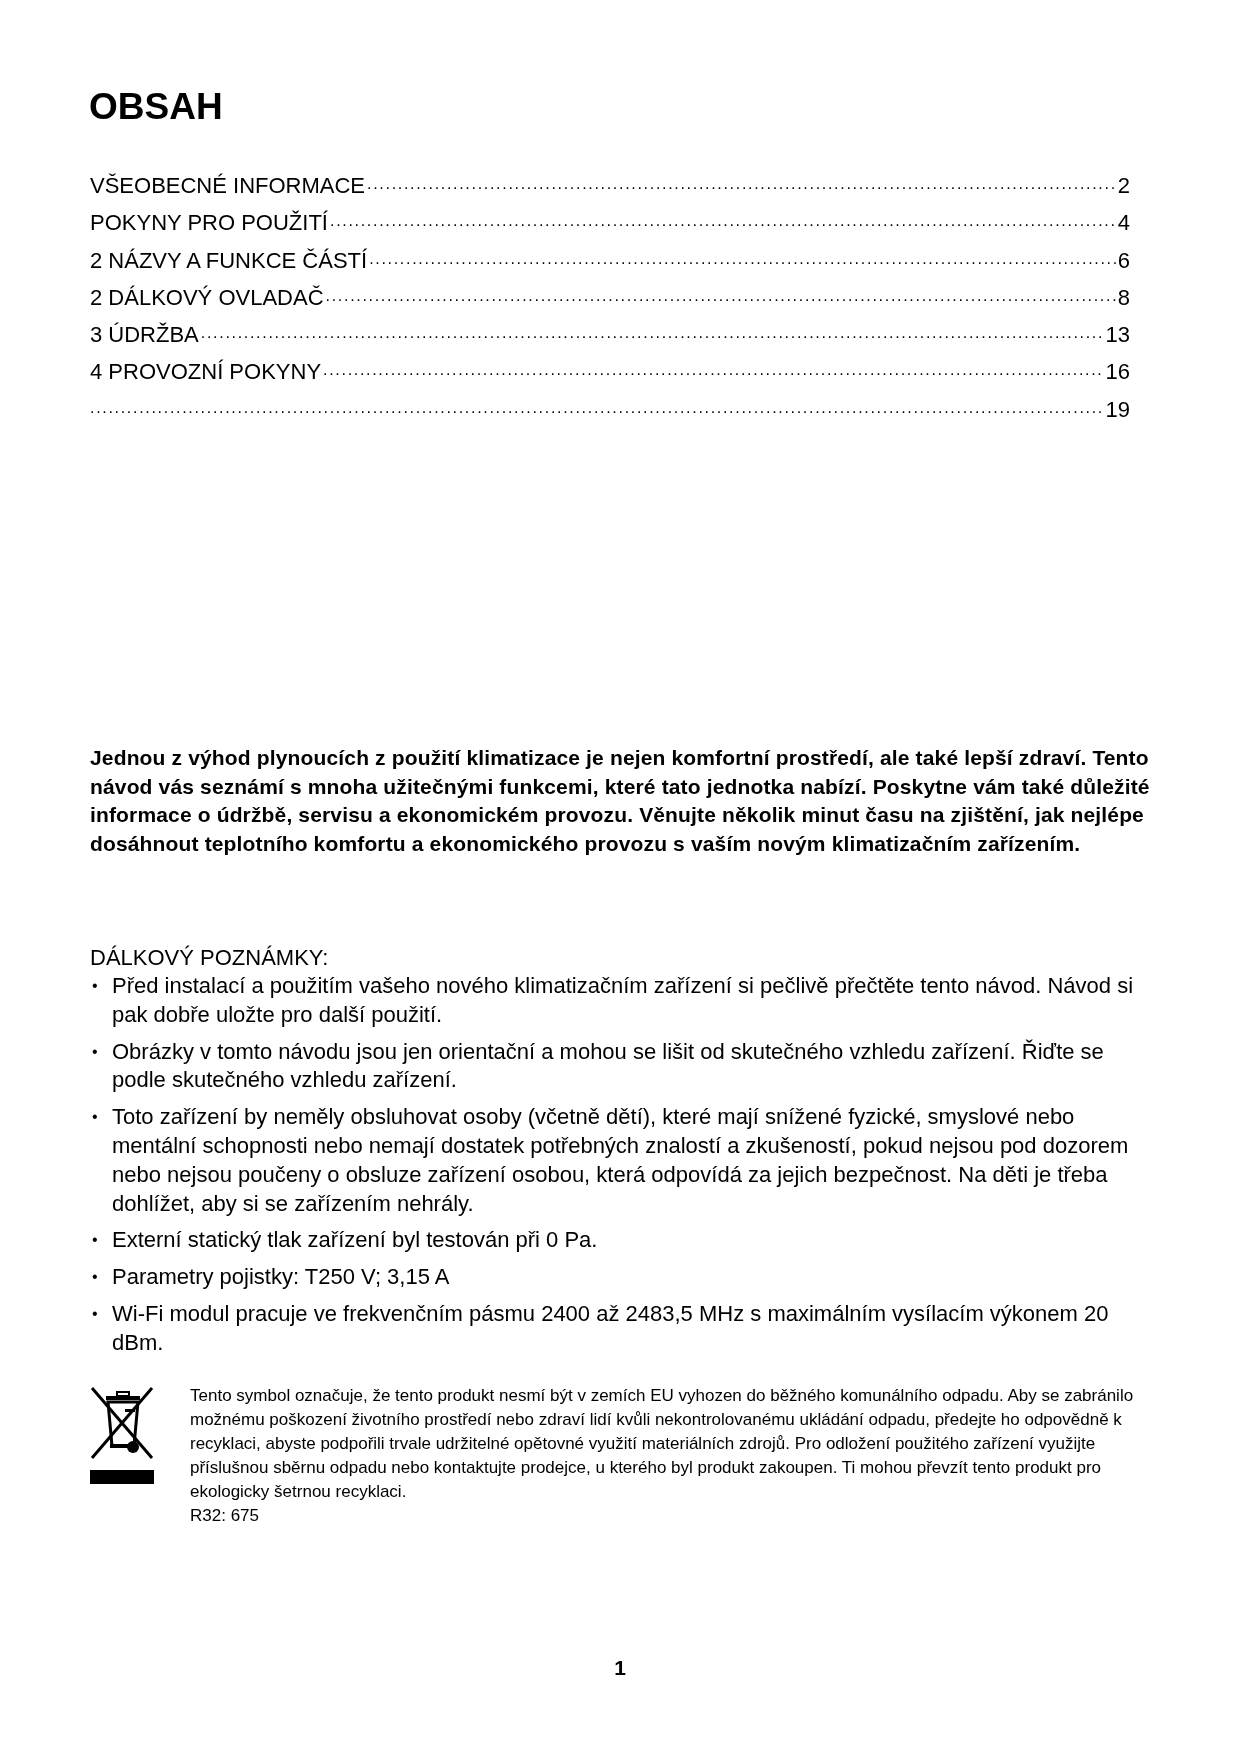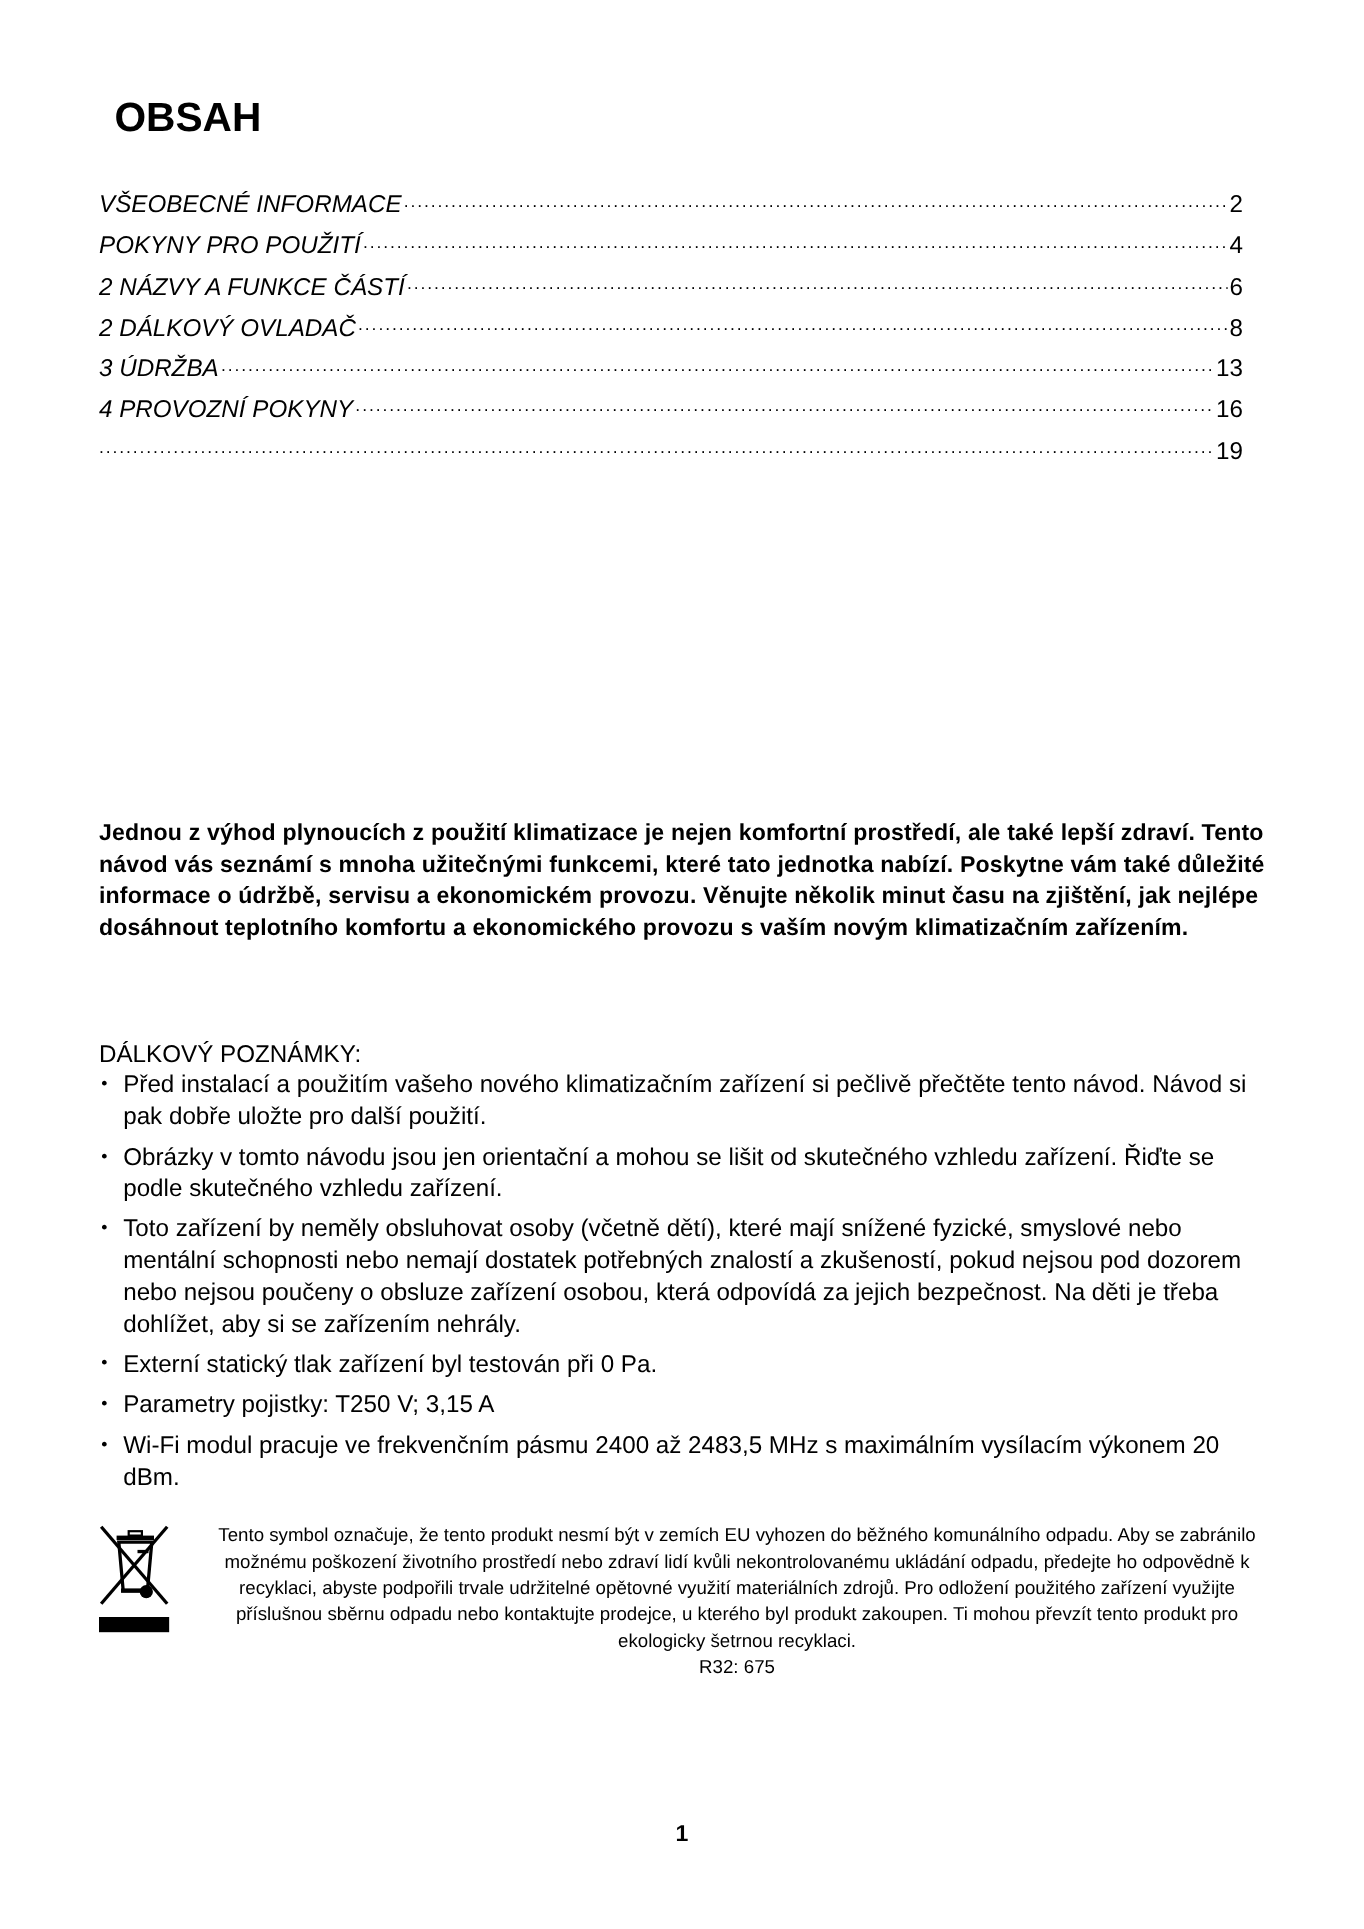--- a/index.html
+++ b/index.html
@@ -1,32 +1,32 @@
 <!DOCTYPE html>
 <html><head>
   <meta charset="utf-8">
   <style>
     html, body { margin: 0; padding: 0; background: #ffffff; }
     body {
       width: 1240px; height: 1754px; position: relative; overflow: hidden;
       font-family: "Liberation Sans", sans-serif; color: #000000;
     }
     .page-title {
-      position: absolute; left: 104px; top: 86px;
+      position: absolute; left: 89px; top: 86px;
       font-size: 37px; font-weight: bold; letter-spacing: 0px; margin: 0;
     }
     .toc {
       position: absolute; left: 90px; top: 167px; width: 1040px;
       list-style: none; margin: 0; padding: 0;
     }
     .toc-row {
       display: flex; align-items: baseline; height: 37.3px;
       font-size: 22px; line-height: 37px; white-space: nowrap;
     }
-    .toc-label { flex: 0 0 auto; padding-right: 2px; font-style: italic; }
+    .toc-label { flex: 0 0 auto; padding-right: 2px; }
     .toc-leader {
       flex: 1 1 auto; overflow: hidden; height: 22px; position: relative;
     }
     .toc-leader::before {
       content: "................................................................................................................................................................................................................................................................................................................................................................................................";
       position: absolute; left: 0; bottom: -9px; letter-spacing: 1.7px;
       font-size: 16px; color: #000;
     }
     .toc-page { flex: 0 0 auto; padding-left: 2px; text-align: right; }
 
@@ -54,21 +54,21 @@
     }
 
     .weee {
       position: absolute; left: 90px; top: 1384px; width: 1060px;
     }
     .weee-icon {
       position: absolute; left: 0; top: 0; width: 64px; height: 100px;
     }
     .weee-text {
       position: absolute; left: 100px; top: 0; width: 960px;
-      font-size: 17px; line-height: 24px; margin: 0; text-align: center;
+      font-size: 17px; line-height: 24px; margin: 0;
     }
     .weee-text p { margin: 0; }
 
     .page-number {
       position: absolute; left: 0; top: 1656px; width: 1240px; text-align: center;
       font-size: 21px; font-weight: bold;
     }
   </style>
 </head>
 <body>

